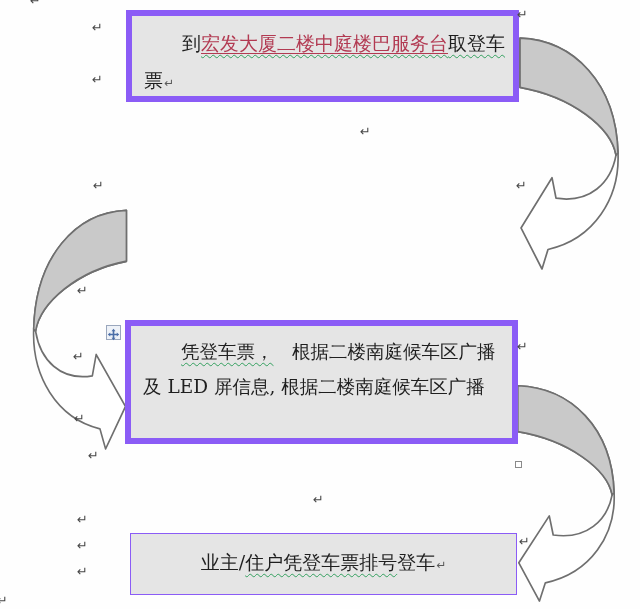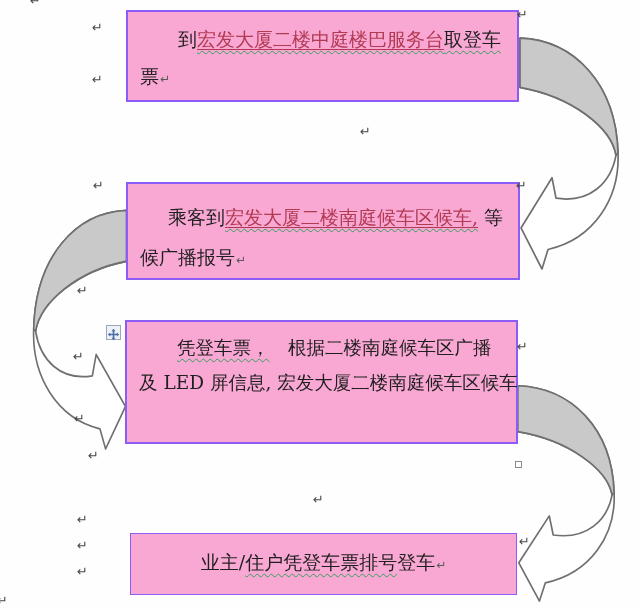--- a/index.html
+++ b/index.html
@@ -2,21 +2,21 @@
 <html><head>
 <meta charset="utf-8">
 <style>
   html,body{margin:0;padding:0;background:#ffffff;}
   #canvas{
     position:relative;width:640px;height:609px;background:#fefefe;overflow:hidden;
     font-family:"DejaVu Serif","Liberation Serif",serif;color:#1f1f1f;
   }
   
   .box{
-    position:absolute;background:#f9a8d4;border:2px solid #8b5cf6;box-sizing:border-box;
+    position:absolute;background:#e5e5e5;border:6px solid #8b5cf6;box-sizing:border-box;
     font-size:19px;line-height:37px;z-index:2;
   }
   .box .line{white-space:pre;padding-left:12px;}
   .indent-2{text-indent:38px;}
   .indent-15{text-indent:28px;}
   #box1{left:126px;top:10px;width:393px;height:92px;padding-top:9px;}
   #box2{left:126px;top:182px;width:394px;height:98px;padding-top:13px;line-height:40px;}
   #box3{left:125px;top:320px;width:393px;height:124px;padding-top:8px;font-size:18.5px;line-height:35px;}
   #box4{left:130px;top:533px;width:387px;height:62px;border-width:1.5px;display:flex;align-items:center;justify-content:center;}
   #box4 .line{padding-left:0;text-align:right;}
@@ -48,28 +48,24 @@
 </head>
 <body>
 
 <div id="canvas">
 
   <div class="box" id="box1">
     <div class="line indent-2"><span>到</span><span class="t-wavy"><span class="t-red">宏发大厦二楼中庭楼巴服务台</span></span><span class="t-wavy">取登车</span></div>
     <div class="line"><span>票</span><span class="ret">↵</span></div>
   </div>
 
-  <div class="box" id="box2">
-    <div class="line indent-15"><span>乘客到</span><span class="t-wavy"><span class="t-red">宏发大厦二楼南庭候车区候车,</span></span><span> 等</span></div>
-    <div class="line"><span>候广播报号</span><span class="ret">↵</span></div>
-  </div>
 
   <div class="box" id="box3">
     <div class="line indent-2"><span class="t-wavy">凭登车票，</span><span>　根据二楼南庭候车区广播</span></div>
-    <div class="line"><span>及 LED 屏信息, 宏发大厦二楼南庭候车区候车</span></div>
+    <div class="line"><span>及 LED 屏信息, 根据二楼南庭候车区广播</span></div>
   </div>
 
   <div class="box" id="box4">
     <div class="line"><span>业主/</span><span class="t-wavy">住户凭登车票排号</span><span>登车</span><span class="ret">↵</span></div>
   </div>
 
   <svg class="arrow" style="left:512px;top:32px;" width="112" height="238" viewBox="0 0 112 232" preserveAspectRatio="none">
     <path class="arrow-body" d="M8 6 C62 8 104 50 106 118 C108 162 82 202 36 212 L30 231 L9 191 L40 142 L44 162 C78 167 99 147 104 120 C99 93 60 63 8 54 Z"></path>
     <path class="arrow-shade" d="M8 6 C62 8 104 50 106 118 L104 120 C99 93 60 63 8 54 Z"></path>
   </svg>

